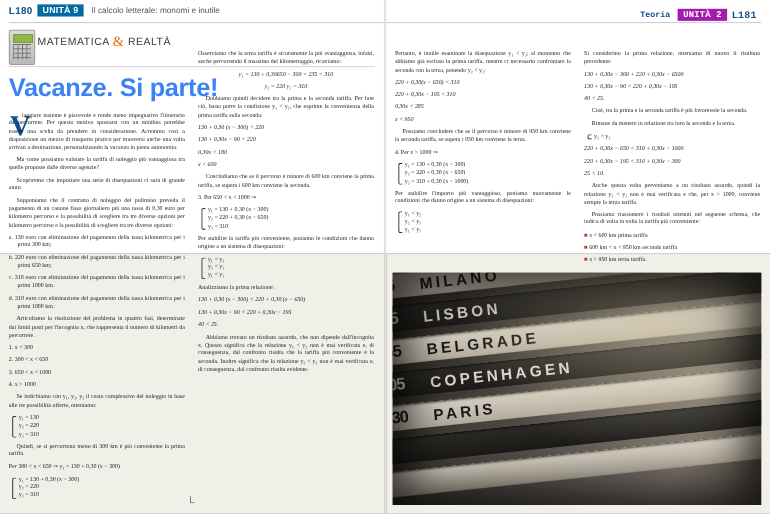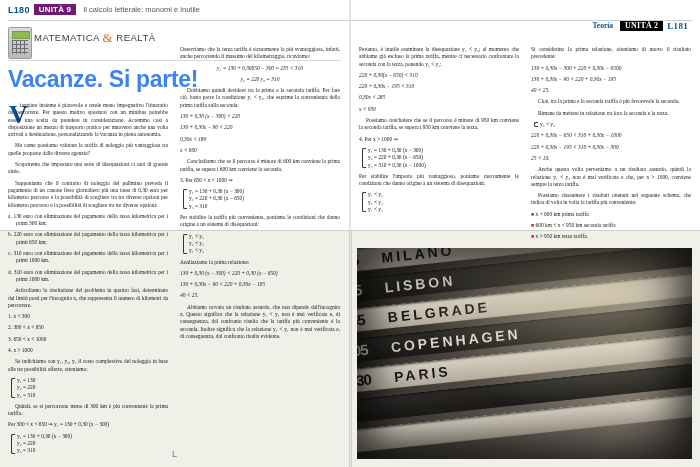--- a/index.html
+++ b/index.html
@@ -2,24 +2,24 @@
 <html><head>
 <meta charset="utf-8">
 <style>
   html,body{margin:0;padding:0;background:#5b5b5b;}
   body{font-family:"Liberation Serif", serif;}
   #page{position:relative;width:700px;height:467px;background:#ffffff;overflow:hidden;}
 
   
   .hdr{position:absolute;top:0;left:0;width:696px;height:22px;background:#ffffff;}
   .hdr-left{position:absolute;left:8px;top:4px;display:flex;align-items:center;gap:4px;font-family:"Liberation Sans",sans-serif;}
-  .hdr-right{position:absolute;right:8px;top:20px;display:flex;align-items:center;gap:4px;font-family:Liberation Serif, serif;justify-content:flex-end;}
+  .hdr-right{position:absolute;right:8px;top:8px;display:flex;align-items:center;gap:4px;font-family:Liberation Mono, monospace;justify-content:flex-end;}
   .pg-num{font-size:9px;font-weight:bold;color:#0f4f8b;letter-spacing:.3px;}
-  .unit-badge{font-size:8px;font-weight:bold;color:#ffffff;background:#701a75;padding:1px 5px 1px 5px;letter-spacing:.2px;}
-  .unit-badge.green{background:#000000;}
+  .unit-badge{font-size:8px;font-weight:bold;color:#ffffff;background:#0369a1;padding:1px 5px 1px 5px;letter-spacing:.2px;}
+  .unit-badge.green{background:#a21caf;}
   .hdr-title{font-size:7.5px;color:#555;margin-left:3px;}
   .hdr-teoria{font-size:7.5px;color:#0f4f8b;font-weight:bold;margin-right:3px;}
   .rule{position:absolute;left:8px;right:8px;top:20px;height:1px;background:#cfcfcf;}
 
   
   .spine{position:absolute;left:349px;top:0;width:2px;height:467px;background:#e2e2e2;}
 
   
   .tabL{position:absolute;width:13px;height:24px;background:#f0efe8;border:1px solid #d3d1c6;display:flex;align-items:center;justify-content:center;font-family:"Liberation Sans",sans-serif;font-size:9px;color:#777;}
   .tabL.left{left:0px;top:230px;border-left:none;}

